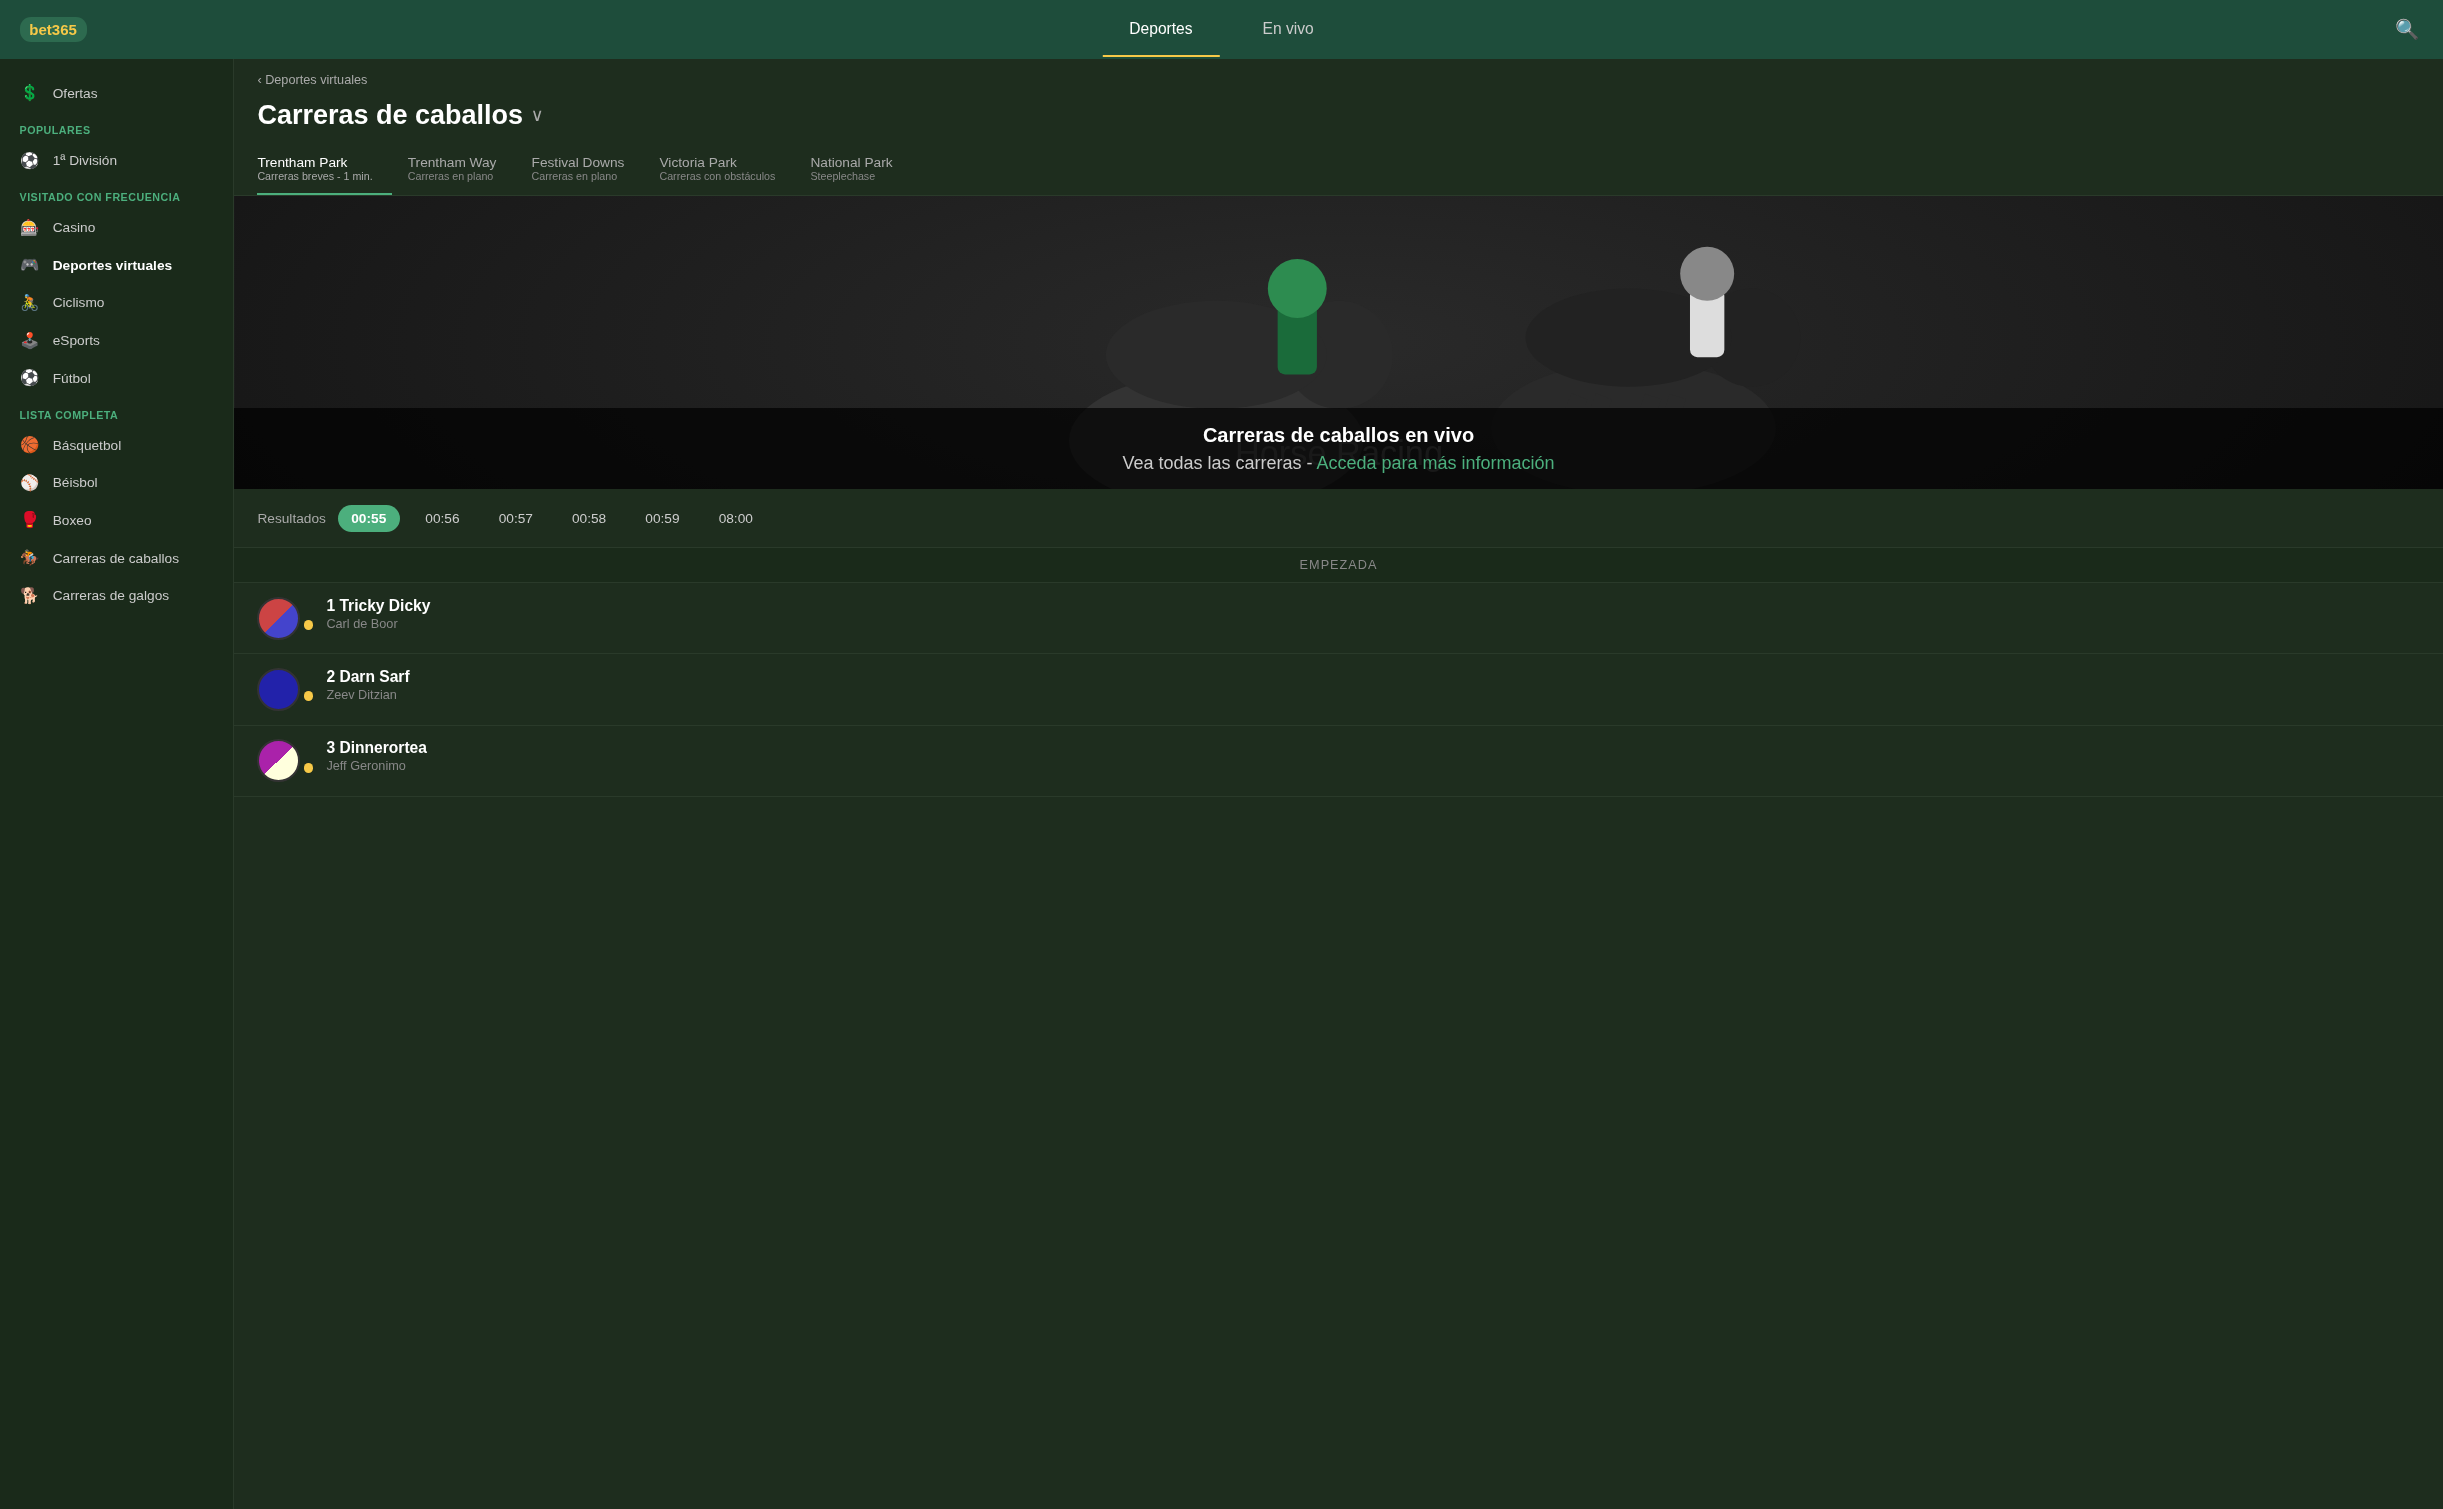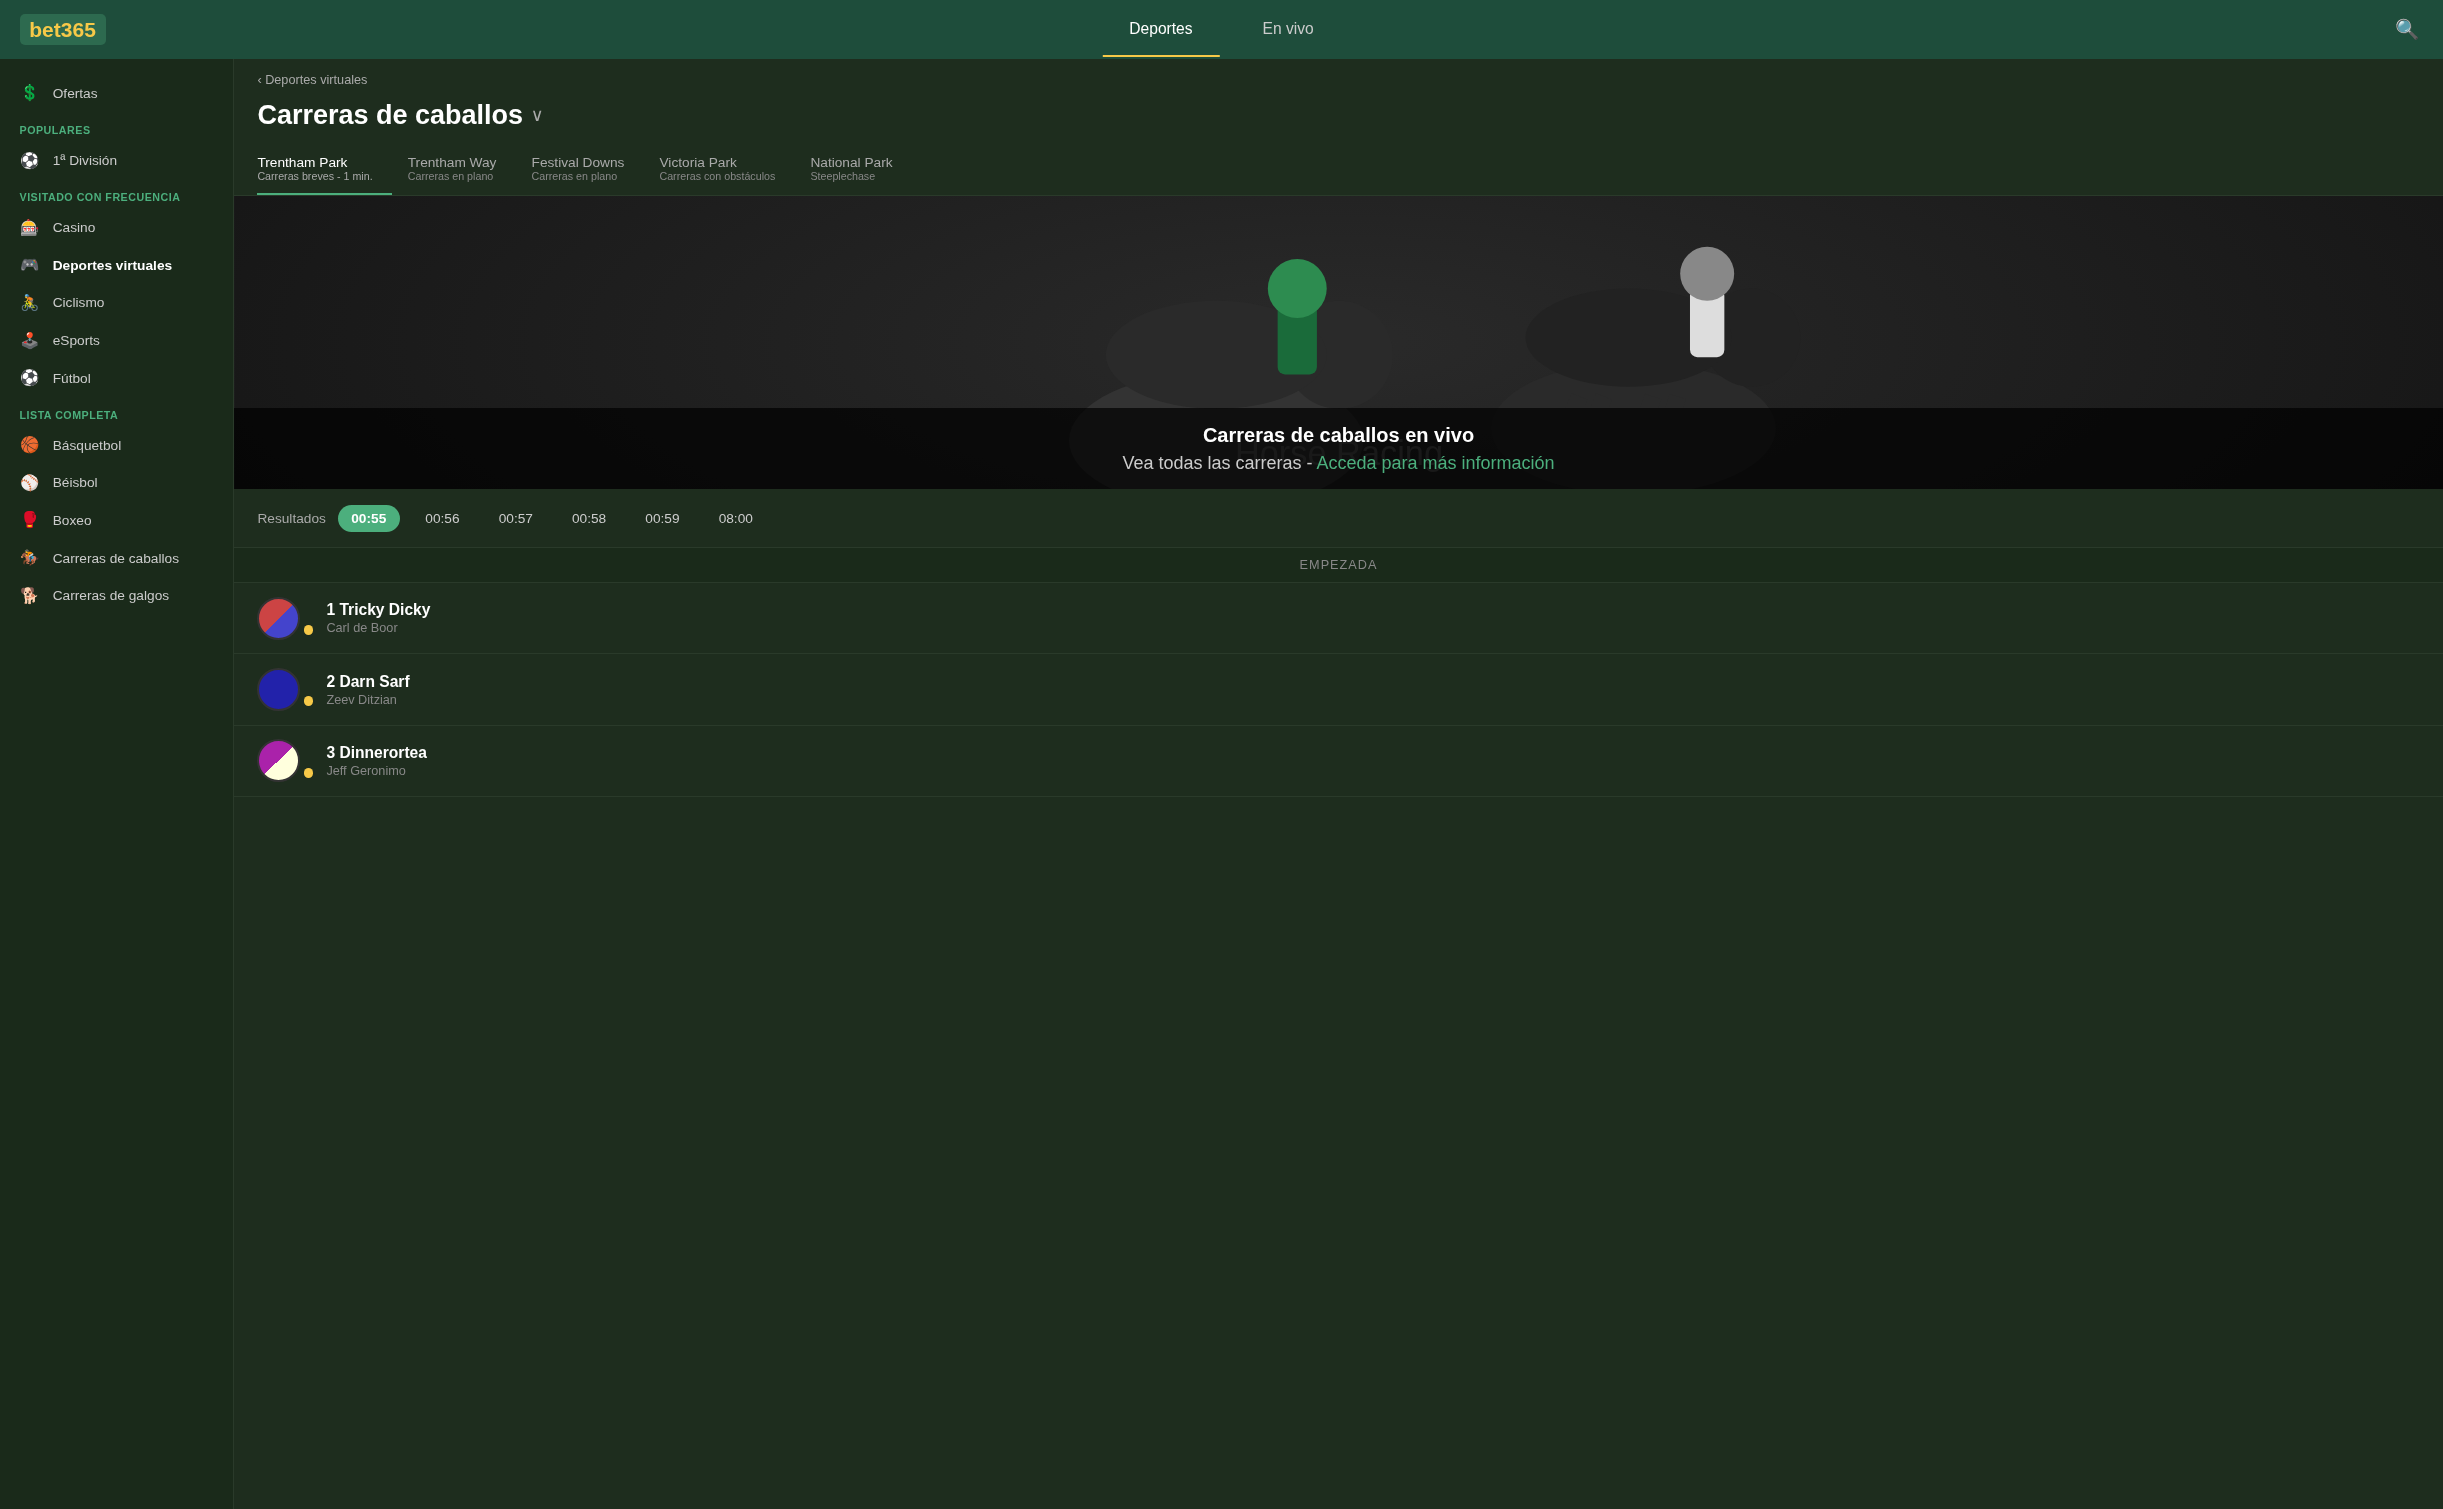--- a/index.html
+++ b/index.html
@@ -8,26 +8,26 @@
     
     .top-nav {
       background: #1e4d3b;
       height: 59px;
       display: flex;
       align-items: center;
       padding: 0 19.5px;
       position: relative;
     }
     .logo {
-      font-size: 21px;
+      font-size: 15px;
       font-weight: 900;
       color: #fff;
       background: #2d6a4f;
       padding: 3.9px 9.8px;
-      border-radius: 5px;
+      border-radius: 11px;
     }
     .logo span { color: #f7c948; }
     .nav-tabs {
       display: flex;
       gap: 16px;
       position: absolute;
       left: 50%;
       transform: translateX(-50%);
     }
     .nav-tab {
@@ -238,21 +238,21 @@
       font-size: 12.7px;
       letter-spacing: 1px;
       background: #1a2a1a;
       border-top: 1px solid #2a3a2a;
       border-bottom: 1px solid #2a3a2a;
     }
 
     
     .horse-entry {
       display: flex;
-      align-items: center;
+      align-items: flex-start;
       padding: 13.7px 23.4px;
       border-bottom: 1px solid #2a3a2a;
       gap: 13px;
       background: #1e2d1e;
     }
     .jockey-silks {
       width: 43px;
       height: 43px;
       border-radius: 50%;
       border: 2px solid #333;

